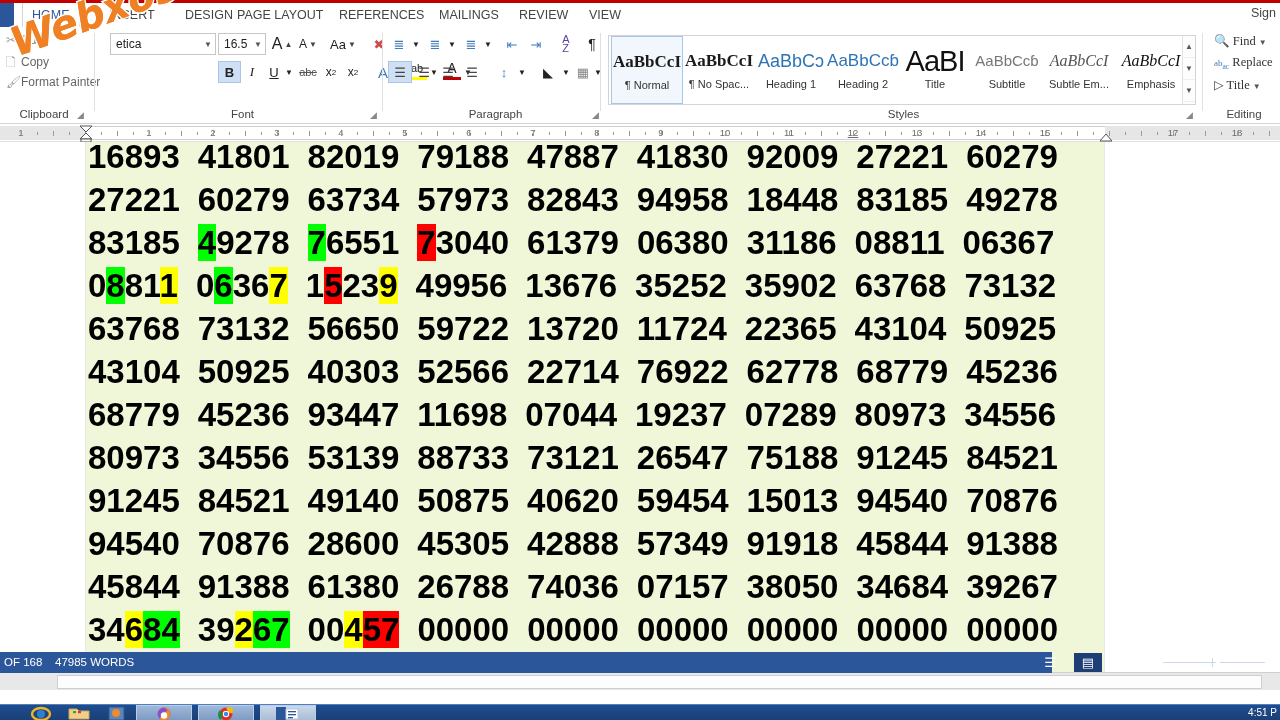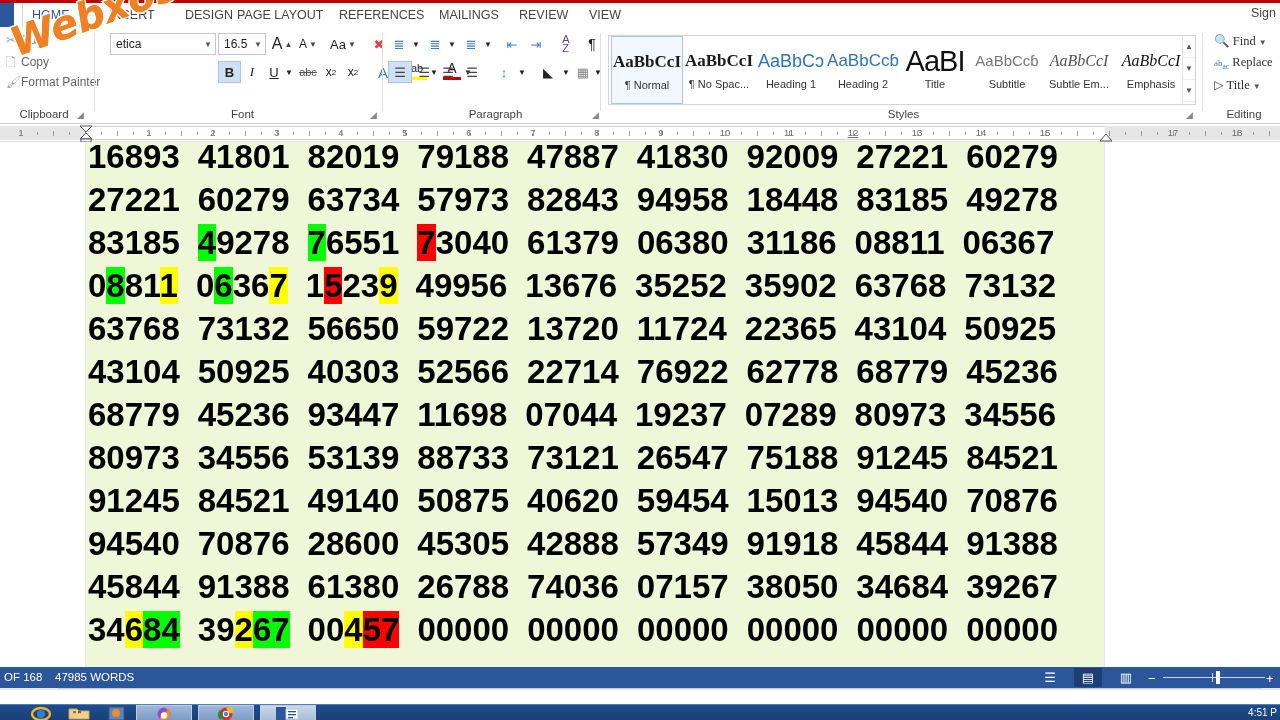--- a/index.html
+++ b/index.html
@@ -156,21 +156,21 @@
     position: absolute; left: 0; top: 672px; width: 1280px; height: 18px;
     background: #e8e8e8; border-top: 1px solid #d0d0d0;
   }
   .hthumb {
     position: absolute; left: 57px; top: 2px; width: 1205px; height: 14px;
     background: #fdfdfd; border: 1px solid #cfcfcf;
   }
 
   
   .status {
-    position: absolute; left: 0; top: 667px; width: 1280px; height: 21px;
+    position: absolute; left: 0; top: 652px; width: 1052px; height: 21px;
     background: #2b579a; color: #fff; font-size: 11.5px;
   }
   .status span.st { position: absolute; top: 4px; white-space: nowrap; }
   .viewbtn {
     position: absolute; top: 1px; width: 28px; height: 19px;
     display: flex; align-items: center; justify-content: center;
     font-size: 13px; color: #fff;
   }
   .viewbtn.sel { background: #1e3f75; }
   .zoomline {

